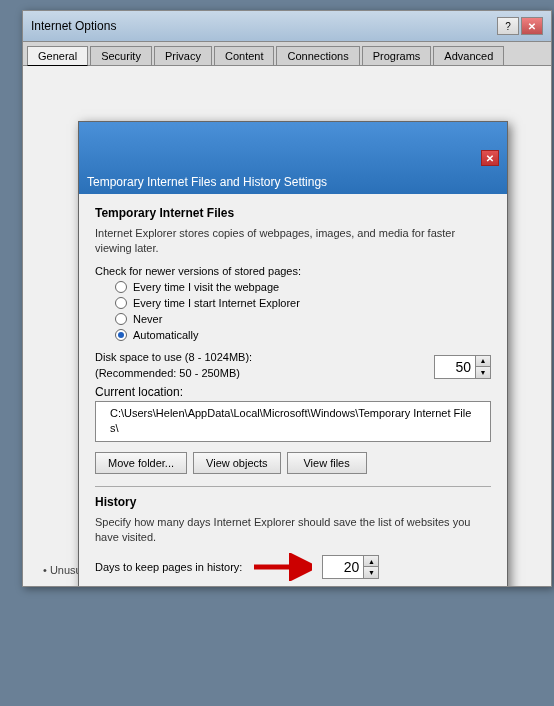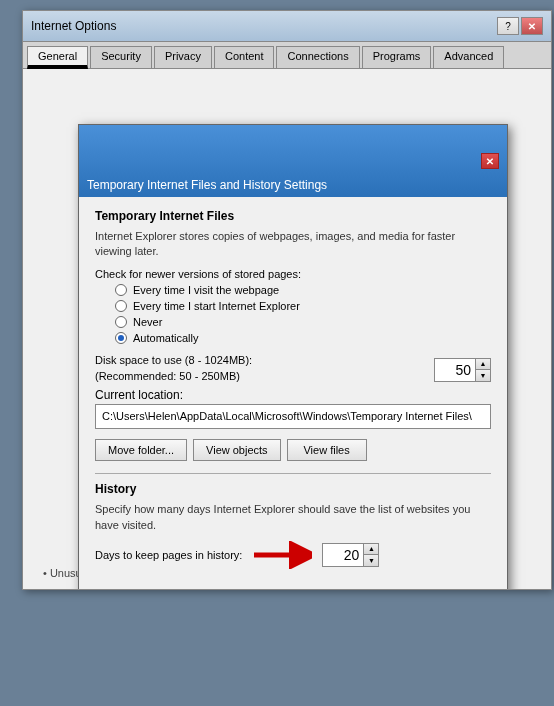--- a/index.html
+++ b/index.html
@@ -76,21 +76,21 @@
       background: #d0d0d0;
       border: 1px solid #888;
       border-bottom: none;
       cursor: pointer;
       font-size: 11px;
       color: #000;
     }
 
     .tab.active {
       background: #f0f0f0;
-      border-bottom: 4px solid #000000;
+      border-bottom: 1px solid #000000;
       margin-bottom: -1px;
       z-index: 1;
     }
 
     
     .dialog {
       position: absolute;
       top: 55px;
       left: 55px;
       width: 430px;
@@ -235,21 +235,21 @@
     }
 
     .current-location-section {
       margin-bottom: 10px;
     }
 
     .location-path {
       font-size: 11px;
       background: white;
       border: 1px solid #888;
-      padding: 4px 6px;
+      padding: 4px 14px;
       margin-top: 2px;
       word-break: break-all;
       line-height: 1.4;
     }
 
     .buttons-row {
       display: flex;
       gap: 6px;
       margin-bottom: 12px;
     }

